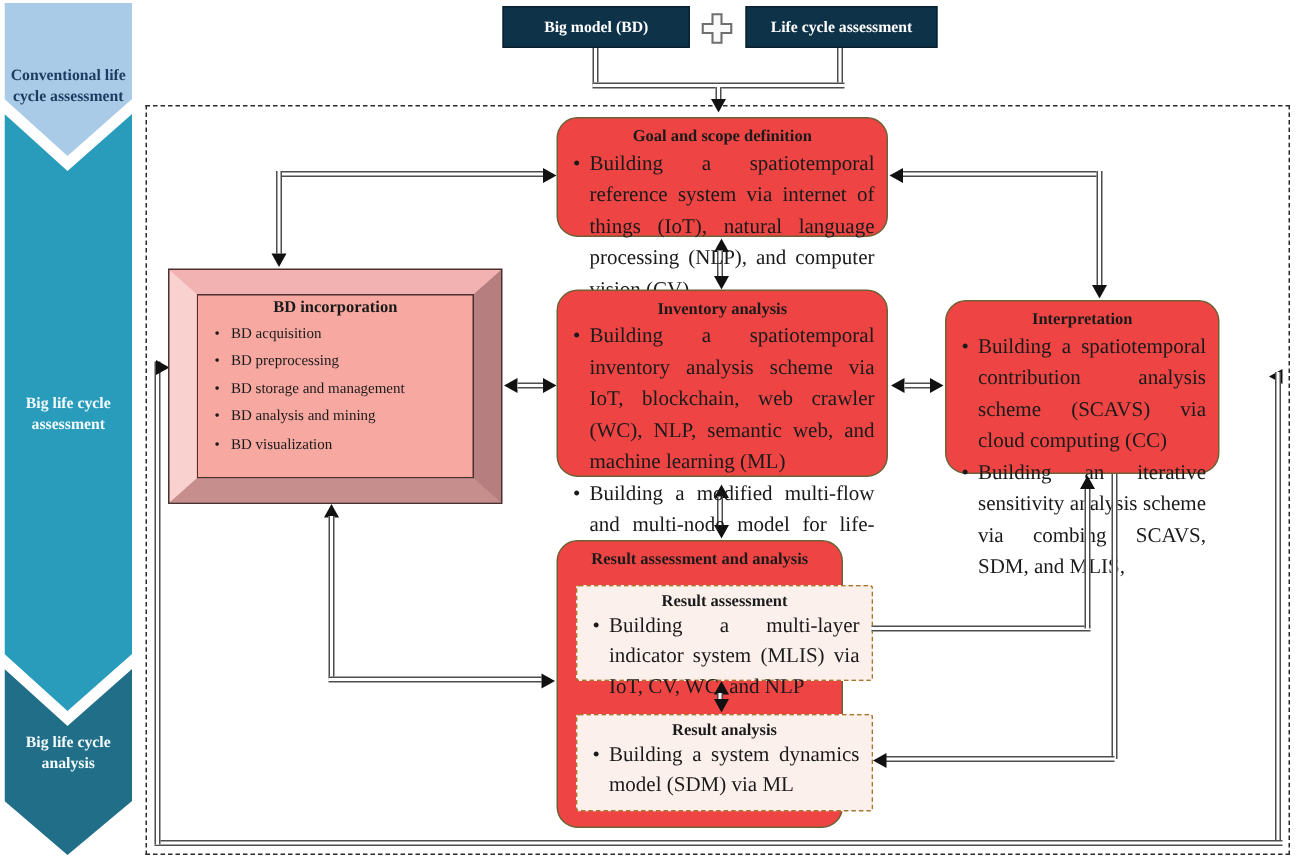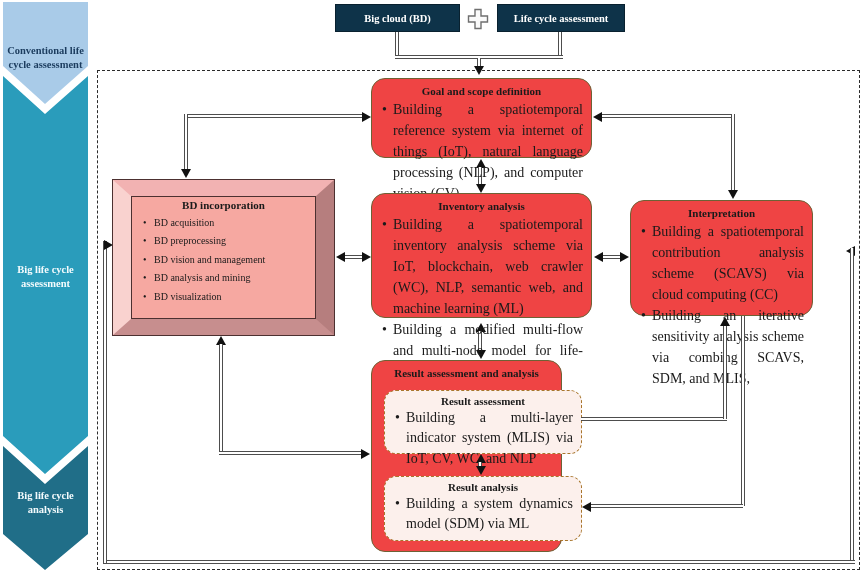--- a/index.html
+++ b/index.html
@@ -31,21 +31,21 @@
 
   
   .obox{position:absolute;background:#ef4444;border:1.5px solid #6e6135;border-radius:14px;
         box-sizing:border-box;padding:5px 8px;z-index:3;}
   .obox .title{text-align:center;font-weight:bold;font-size:11px;margin:1px 0 2px;}
   .obox ul{margin:0;padding:0;list-style:none;}
   .obox li{position:relative;padding-left:13px;font-size:14px;line-height:1.5;text-align:justify;}
   .obox li::before{content:"\2022";position:absolute;left:2px;}
 
   
-  .ibox{position:absolute;background:#fcf0ec;border:1.3px dashed #a8762c;border-radius:12px;
+  .ibox{position:absolute;background:#fcf0ec;border:1.3px dashed #a8762c;border-radius:2px;
         box-sizing:border-box;padding:3px 8px;}
   .ibox .title{text-align:center;font-weight:bold;font-size:11px;margin:1px 0 1px;}
   .ibox li{line-height:1.45;font-family:Liberation Serif, serif;}
 
   
   .bd-frame{position:absolute;left:113px;top:180px;width:221px;height:155px;box-sizing:border-box;
             border-style:solid;border-width:16px 18px 16px 18px;
             border-top-color:#f2b2b2;border-left-color:#f9d2cf;
             border-right-color:#b67e7e;border-bottom-color:#c78e8e;
             background:#f6a8a1;outline:1px solid #4c3030;
@@ -76,21 +76,21 @@
   <div class="chev chev1"></div>
   <div class="chev chev2"></div>
   <div class="chev chev3"></div>
   <div class="banner-label bl1">Conventional life cycle assessment</div>
   <div class="banner-label bl2">Big life cycle assessment</div>
   <div class="banner-label bl3">Big life cycle analysis</div>
 
   <div class="dashed-frame"></div>
 
   <div class="navy" style="left:335px;top:4px;width:125px;height:28px;">
-    <span>Big cloud (BD)</span>
+    <span>Big model (BD)</span>
   </div>
   <span style="position:absolute;left:467px;top:8px;z-index:3;">
     <svg width="22" height="22" viewBox="0 0 22 22">
       <path d="M8 1.5 h6 v6.5 h6.5 v6 h-6.5 v6.5 h-6 v-6.5 h-6.5 v-6 h6.5 z" fill="#fafafa" stroke="#6f6f6f" stroke-width="1.4"></path>
     </svg>
   </span>
   <div class="navy" style="left:497px;top:4px;width:128px;height:28px;">
     <span>Life cycle assessment</span>
   </div>
 
@@ -167,21 +167,21 @@
       <li>Building an iterative sensitivity analysis scheme via combing SCAVS, SDM, and MLIS,</li>
     </ul>
   </div>
 
   <div class="bd-frame">
     <div class="bd-inner">
       <div class="title">BD incorporation</div>
       <ul>
         <li>BD acquisition</li>
         <li>BD preprocessing</li>
-        <li>BD vision and management</li>
+        <li>BD storage and management</li>
         <li>BD analysis and mining</li>
         <li>BD visualization</li>
       </ul>
     </div>
   </div>
 
   <div class="obox" style="left:371px;top:360px;width:191px;height:192px;">
     <div class="title">Result assessment and analysis</div>
 
     <div class="ibox" style="left:12px;top:29px;width:198px;height:64px;">

